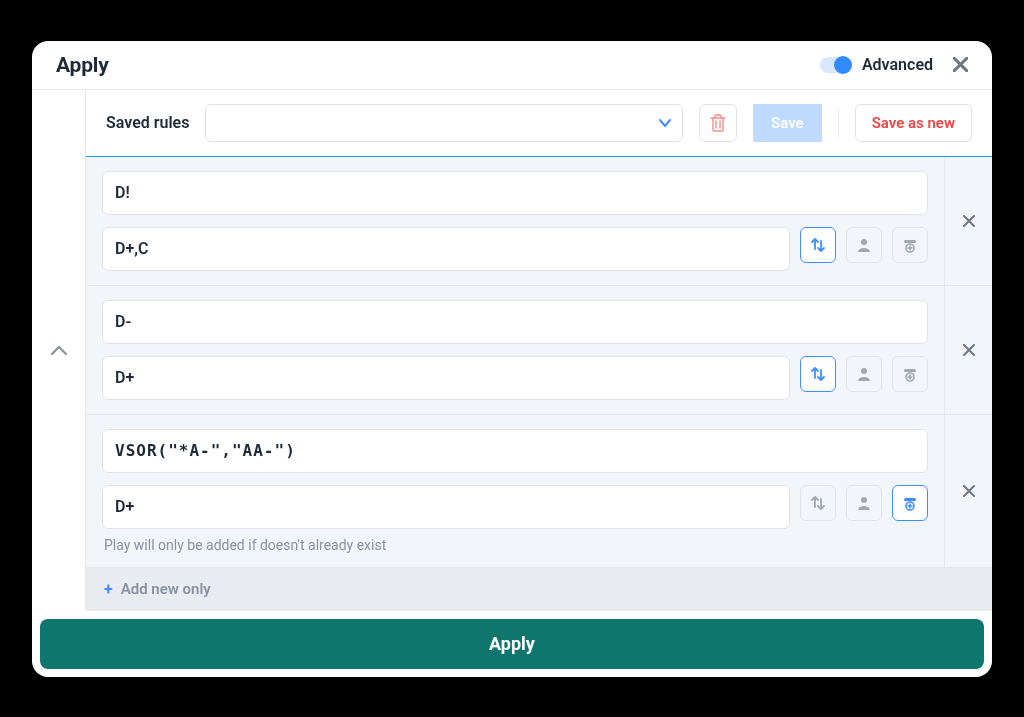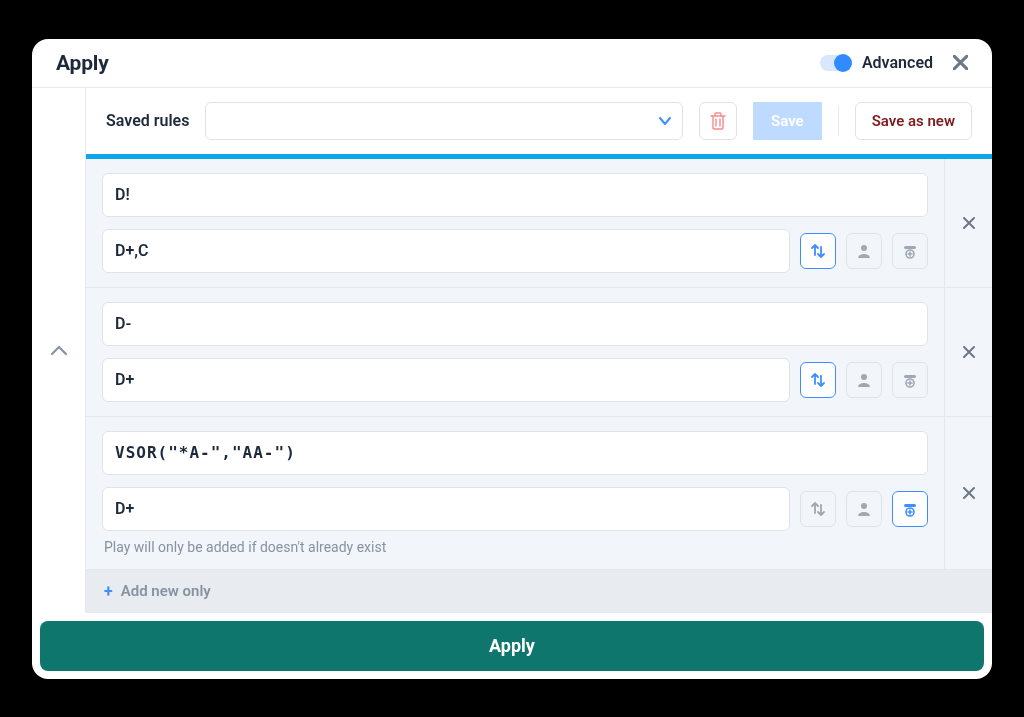--- a/index.html
+++ b/index.html
@@ -94,21 +94,21 @@
     flex: 1;
     display: flex;
     flex-direction: column;
     background: #fff;
   }
   .saved-bar {
     display: flex;
     align-items: center;
     padding: 14px 20px;
     gap: 16px;
-    border-bottom: 5px solid #0ea5e9;
+    border-bottom: 1px solid #0ea5e9;
     text-align: right;
   }
   .saved-label {
     font-size: 16px;
     font-weight: 600;
     color: #1e2a3a;
   }
   .saved-select {
     flex: 1;
     height: 38px;
@@ -143,21 +143,21 @@
     display: flex;
     align-items: center;
     cursor: default;
   }
   .vdiv { width: 1px; height: 30px; background: #e6eaef; }
   .save-as-btn {
     height: 38px;
     padding: 0 16px;
     border: 1px solid #dfe3e8;
     border-radius: 6px;
-    color: #7f1d1d;
+    color: #ef4444;
     font-weight: 600;
     font-size: 15px;
     display: flex;
     align-items: center;
     cursor: pointer;
     background: #fff;
   }
   .rules-area {
     background: #eef2f6;
     flex: 1;
@@ -193,21 +193,20 @@
     padding: 0 12px;
     display: flex;
     align-items: center;
     cursor: text;
   }
   .txt.mono { font-family: ui-monospace, Menlo, Consolas, monospace; letter-spacing: 1px; }
   .row2 {
     display: flex;
     gap: 10px;
     margin-top: 12px;
-    align-items: center;
   }
   .row2 .txt { flex: 1; }
   .icon-btn {
     width: 36px;
     height: 36px;
     border-radius: 6px;
     border: 1px solid #dfe3e8;
     background: #fff;
     display: flex;
     align-items: center;

